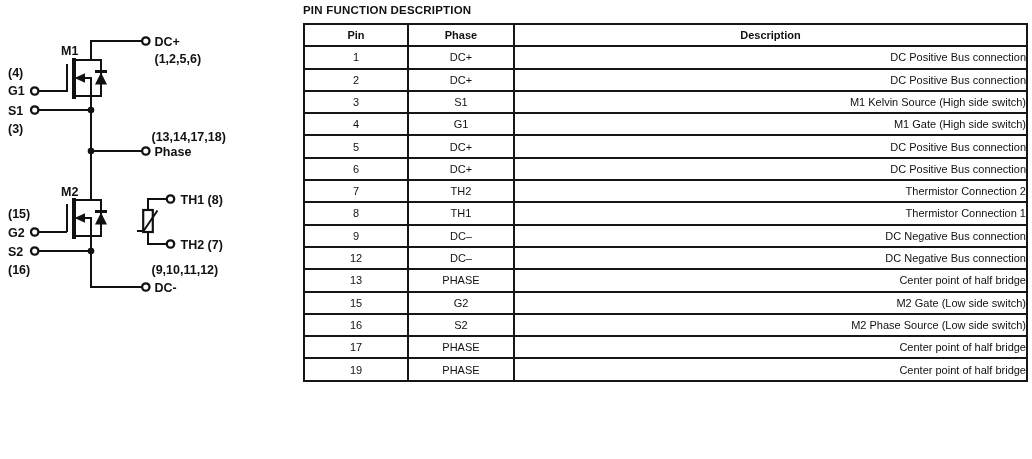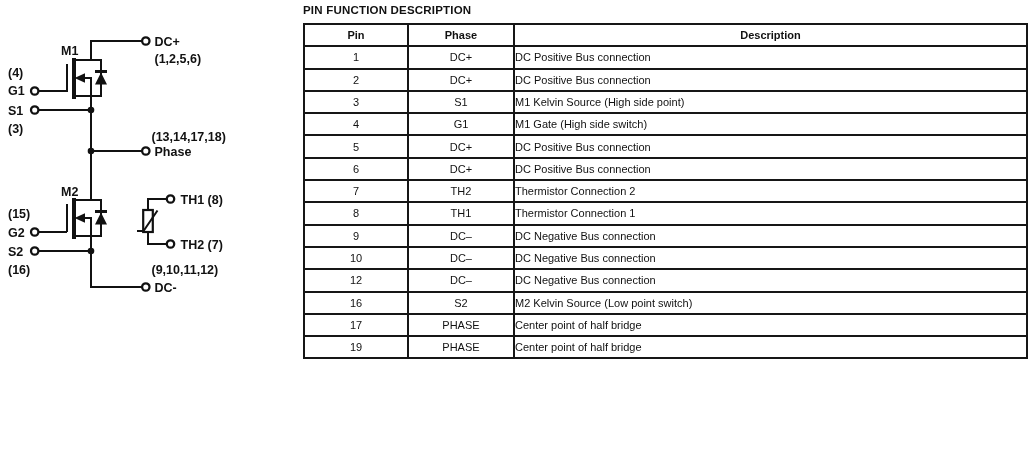--- a/index.html
+++ b/index.html
@@ -61,21 +61,21 @@
     height: 20.3px;
     padding: 0;
     line-height: 1.1;
     vertical-align: middle;
     overflow: hidden;
     white-space: nowrap;
   }
   table.pin-table th { font-size: 11px; font-weight: bold; text-align: center; }
   td.col-pin  { text-align: center; }
   td.col-name { text-align: center; }
-  td.col-description, th.col-description { text-align: left; }
+  td.col-description, th.col-description { text-align: right; }
   td.col-description { padding-left: 6px; }
   th.col-description { text-align: center; margin-top: 48px; }
 </style>
 </head>
 <body>
 
 <svg class="schematic" width="300" height="459" viewBox="0 0 300 459" xmlns="http://www.w3.org/2000/svg">
 
   <g>
 
@@ -188,21 +188,21 @@
           <td class="col-description">DC Positive Bus connection</td>
         </tr>
         <tr>
           <td class="col-pin">2</td>
           <td class="col-name">DC+</td>
           <td class="col-description">DC Positive Bus connection</td>
         </tr>
         <tr>
           <td class="col-pin">3</td>
           <td class="col-name">S1</td>
-          <td class="col-description">M1 Kelvin Source (High side point)</td>
+          <td class="col-description">M1 Kelvin Source (High side switch)</td>
         </tr>
         <tr>
           <td class="col-pin">4</td>
           <td class="col-name">G1</td>
           <td class="col-description">M1 Gate (High side switch)</td>
         </tr>
         <tr>
           <td class="col-pin">5</td>
           <td class="col-name">DC+</td>
           <td class="col-description">DC Positive Bus connection</td>
@@ -221,33 +221,38 @@
           <td class="col-pin">8</td>
           <td class="col-name">TH1</td>
           <td class="col-description">Thermistor Connection 1</td>
         </tr>
         <tr>
           <td class="col-pin">9</td>
           <td class="col-name">DC–</td>
           <td class="col-description">DC Negative Bus connection</td>
         </tr>
         <tr>
-          <td class="col-pin">10</td>
-          <td class="col-name">DC–</td>
-          <td class="col-description">DC Negative Bus connection</td>
-        </tr>
-        <tr>
           <td class="col-pin">12</td>
           <td class="col-name">DC–</td>
           <td class="col-description">DC Negative Bus connection</td>
         </tr>
         <tr>
+          <td class="col-pin">13</td>
+          <td class="col-name">PHASE</td>
+          <td class="col-description">Center point of half bridge</td>
+        </tr>
+        <tr>
+          <td class="col-pin">15</td>
+          <td class="col-name">G2</td>
+          <td class="col-description">M2 Gate (Low side switch)</td>
+        </tr>
+        <tr>
           <td class="col-pin">16</td>
           <td class="col-name">S2</td>
-          <td class="col-description">M2 Kelvin Source (Low point switch)</td>
+          <td class="col-description">M2 Phase Source (Low side switch)</td>
         </tr>
         <tr>
           <td class="col-pin">17</td>
           <td class="col-name">PHASE</td>
           <td class="col-description">Center point of half bridge</td>
         </tr>
         <tr>
           <td class="col-pin">19</td>
           <td class="col-name">PHASE</td>
           <td class="col-description">Center point of half bridge</td>

